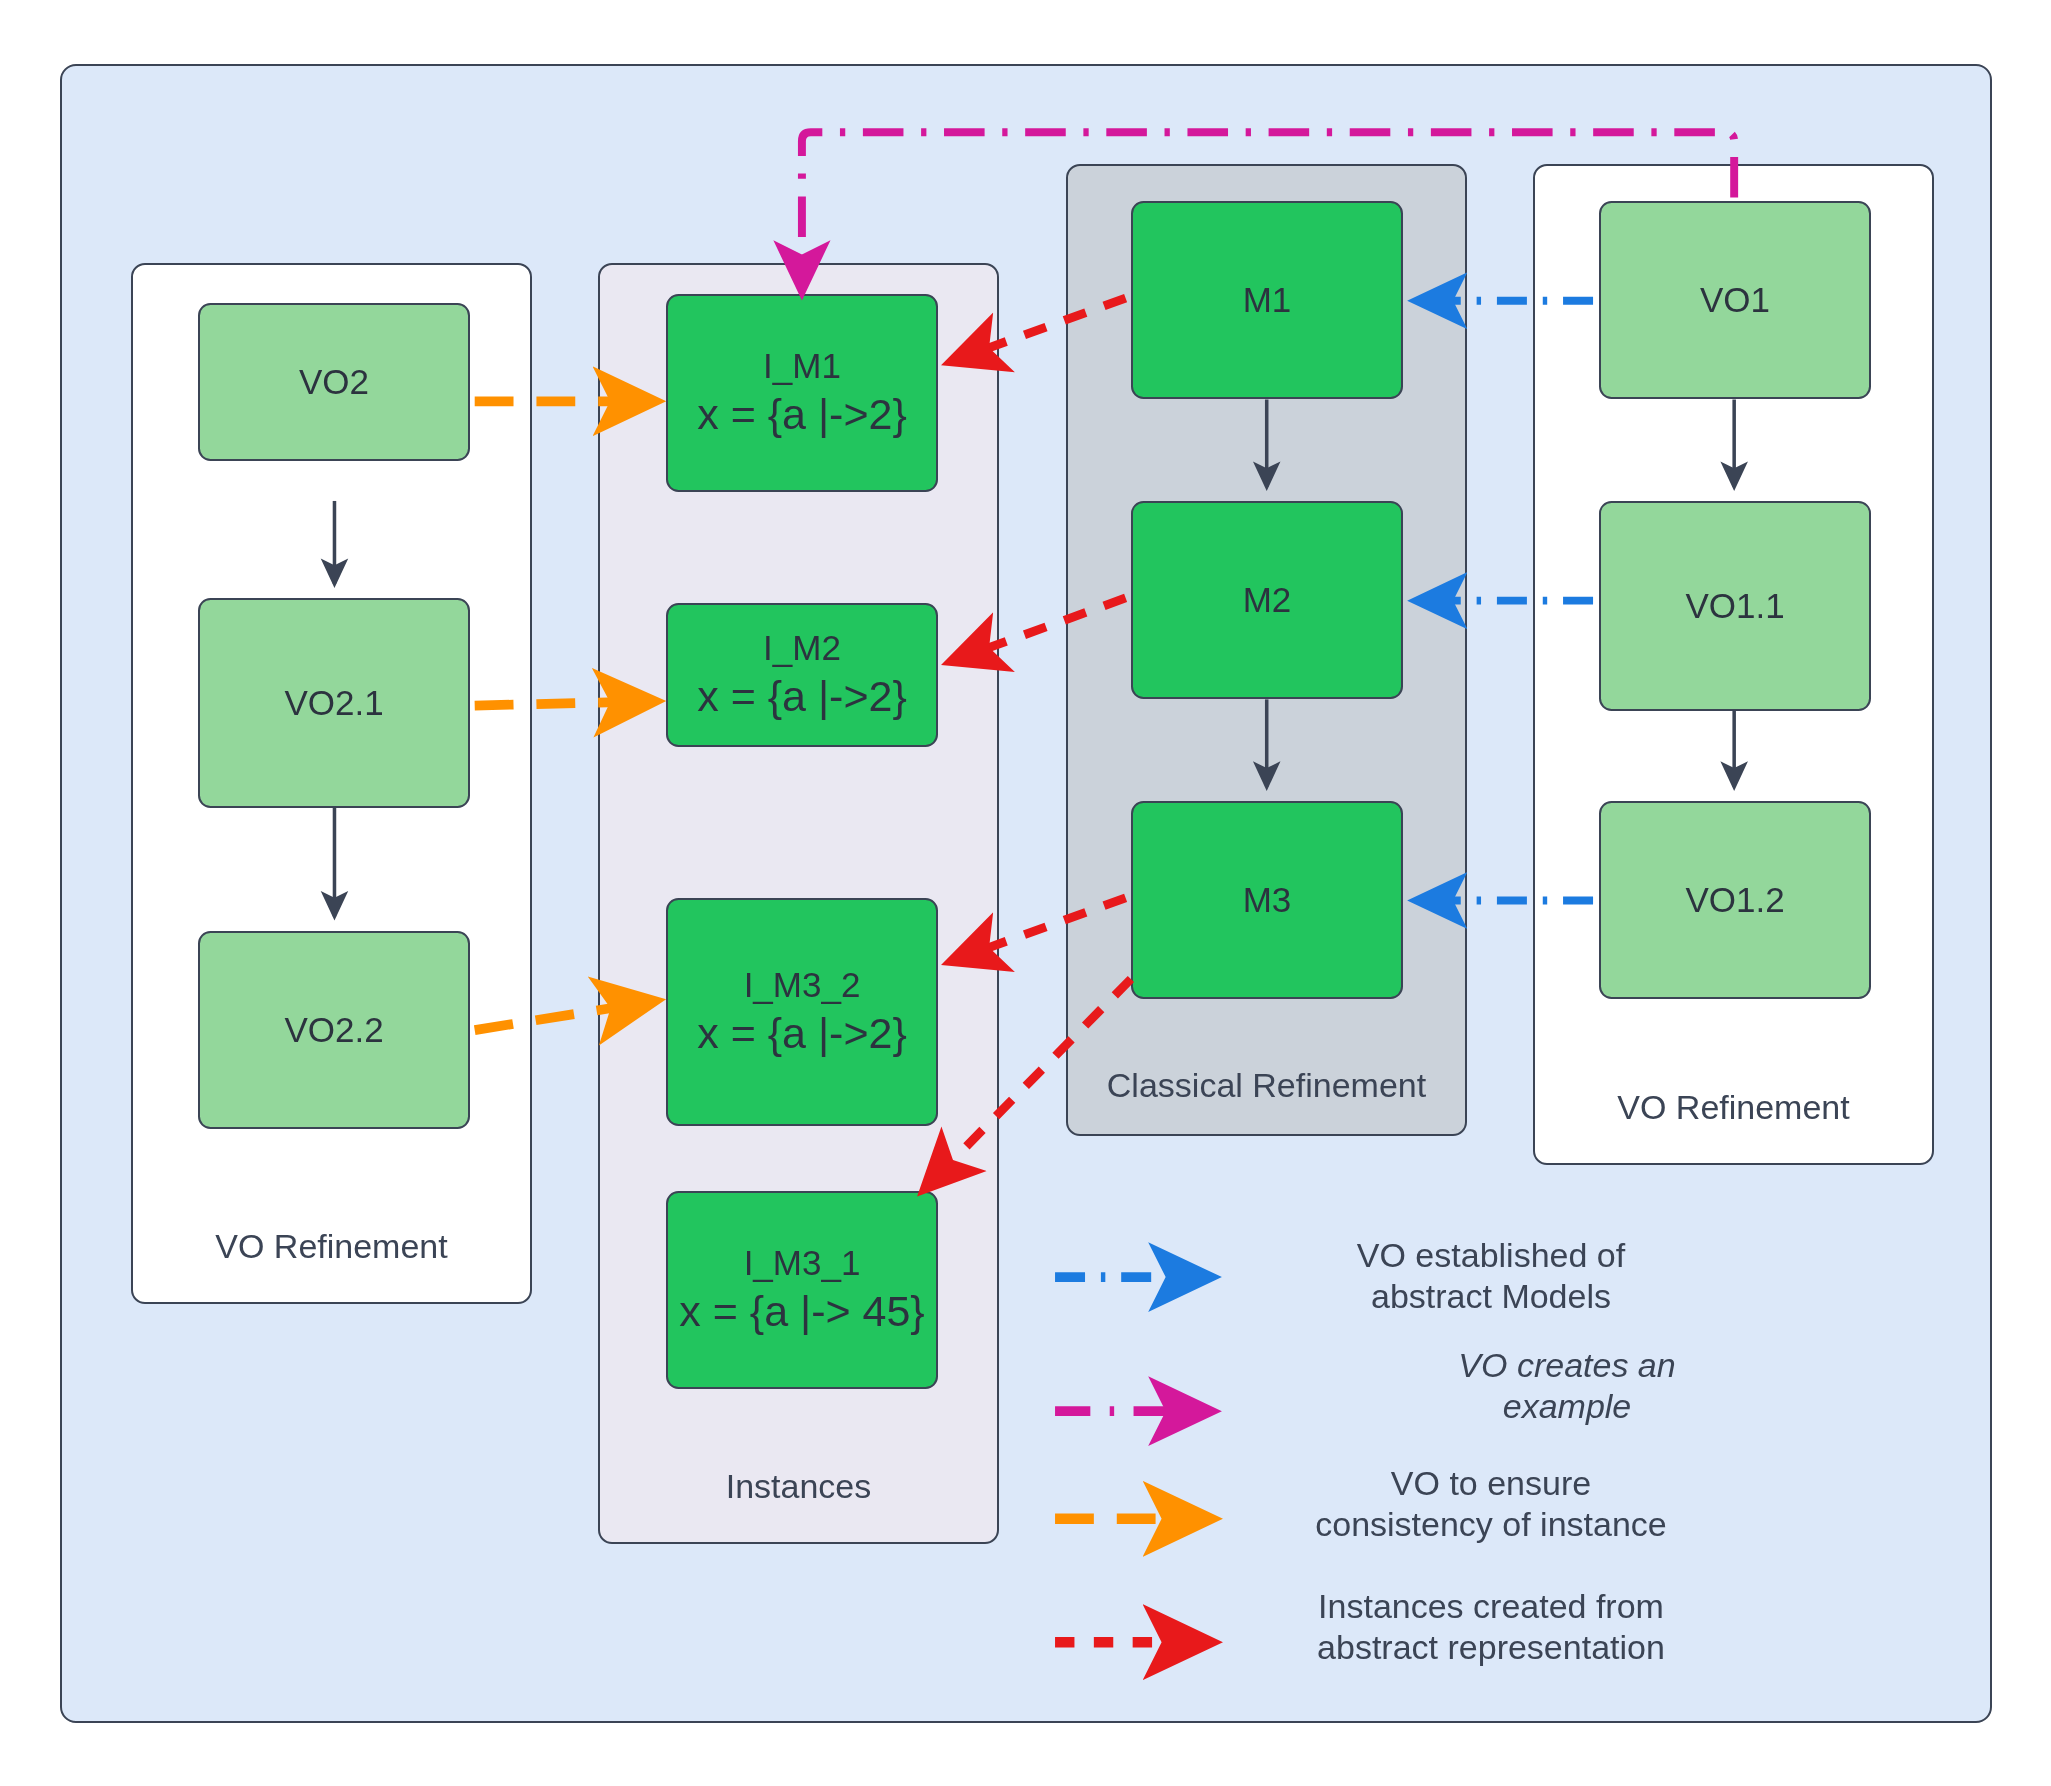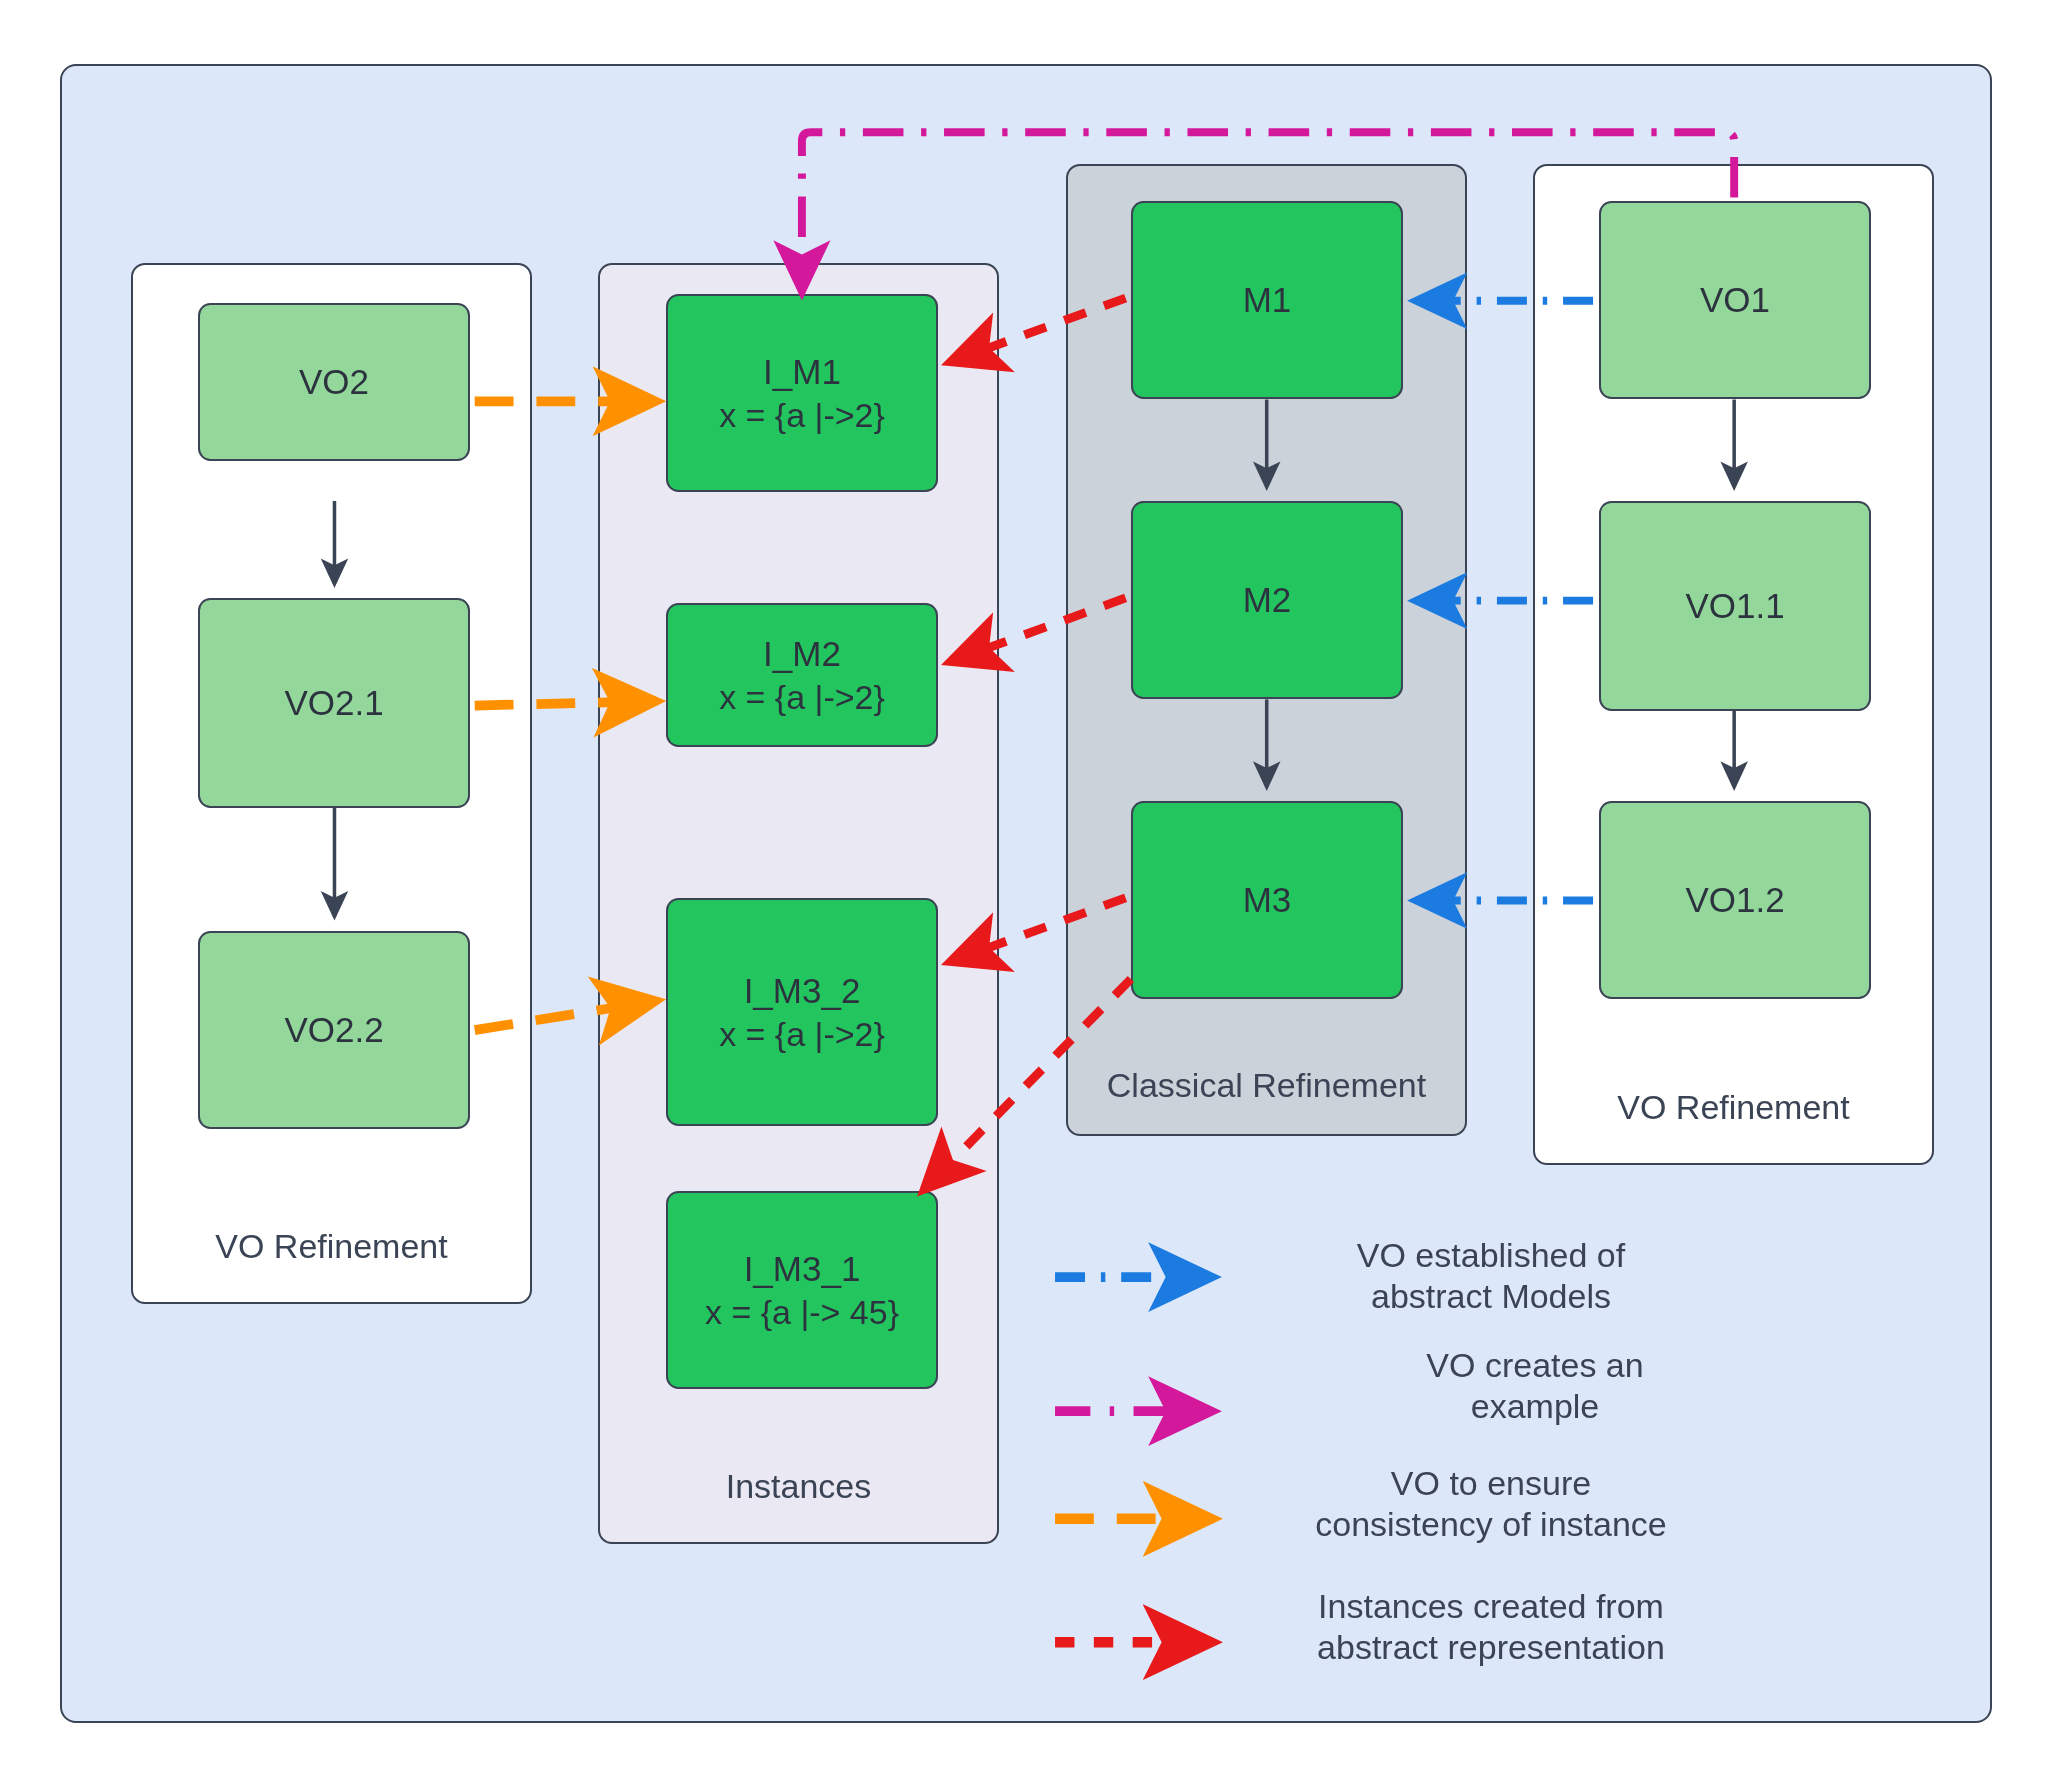--- a/index.html
+++ b/index.html
@@ -23,21 +23,21 @@
   }
 
   
   .node{
     position:absolute;box-sizing:border-box;border:2.6px solid #3B4455;border-radius:12.4px;
     display:flex;flex-direction:column;align-items:center;justify-content:center;
     color:#2C333F;font-size:35px;line-height:1.25;text-align:center;
   }
   .node-green{background:#93D79B;}
   .node-white{background:#22c55e;}
-  .node .l2{font-size:34px;}
+  .node .l2{font-size:43px;}
 
   
   #wires{position:absolute;left:0;top:0;width:2051px;height:1786px;pointer-events:none;}
   .legend-text{
     position:absolute;color:#3B4455;font-size:34px;line-height:1.22;text-align:center;
     width:406px;
   }
 </style>
 </head>
 <body>
@@ -199,21 +199,21 @@
       <line x1="1196" y1="1862" x2="1372" y2="1862" stroke="#E8191B" stroke-width="12" stroke-dasharray="22 22" marker-end="url(#ah-red)"></line>
     </g>
   </svg>
 
   <div>
     <div class="legend-text" style="left:1288px;top:1235px;">
       <div>VO established of</div>
       <div>abstract Models</div>
     </div>
 
-    <div class="legend-text" style="left:1332px;top:1345px;">
+    <div class="legend-text" style="left:1364px;top:1345px;font-style:italic;">
       <div>VO creates an</div>
       <div>example</div>
     </div>
 
     <div class="legend-text" style="left:1288px;top:1463px;">
       <div>VO to ensure</div>
       <div>consistency of instance</div>
     </div>
 
     <div class="legend-text" style="left:1288px;top:1586px;">

